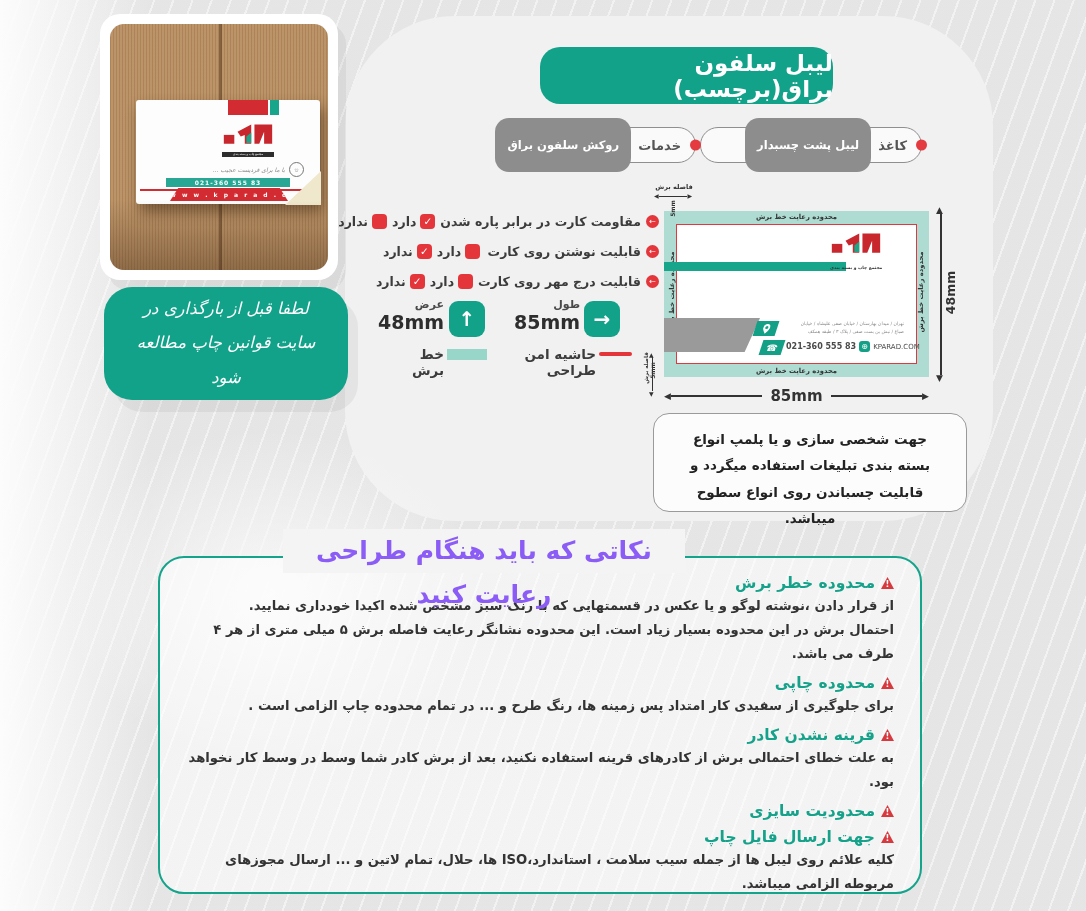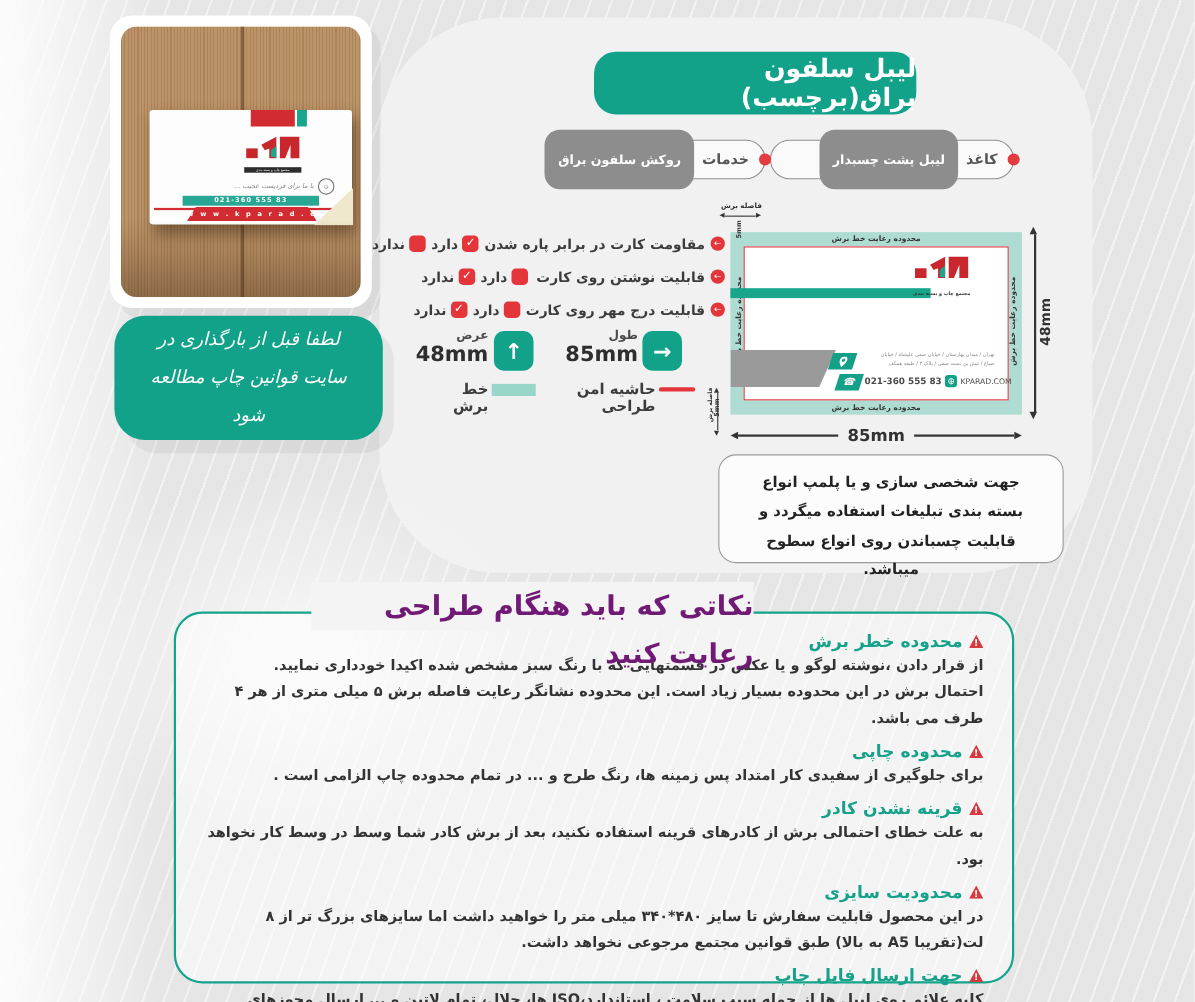--- a/index.html
+++ b/index.html
@@ -110,22 +110,22 @@
   .fmm-bot-l{left:-37px;top:154px;width:38px;font-size:5.5px;}
   .fmm-bot-v{left:-25px;top:156px;width:26px;}
 
   
   .desc{left:653px;top:413px;width:314px;height:99px;background:#fcfcfc;border:1.5px solid #9a9a9a;border-radius:16px;
     box-sizing:border-box;direction:rtl;padding:12px 32px;font-size:13.5px;font-weight:bold;color:#222;text-align:center;line-height:1.95;}
 
   
   .notes-box{left:158px;top:556px;width:764px;height:338px;border:2.5px solid #14a38b;border-radius:26px;
     background:rgba(255,255,255,.55);box-sizing:border-box;}
-  .notes-title{left:283px;top:529px;width:402px;height:44px;line-height:44px;background:#f4f4f4;text-align:right;
-    font-size:25px;font-weight:bold;color:#701a75;direction:rtl;z-index:3;}
+  .notes-title{left:283px;top:529px;width:402px;height:44px;line-height:44px;background:#f4f4f4;text-align:center;
+    font-size:25px;font-weight:bold;color:#8b5cf6;direction:rtl;z-index:3;}
   .notes-content{position:absolute;left:22px;right:26px;top:16px;direction:rtl;text-align:right;}
   .note-h{display:flex;align-items:center;gap:6px;color:#16a28a;font-size:15.5px;font-weight:bold;margin:8px 0 2px;}
   .note-h:first-child{margin-top:0;}
   .note-line{font-size:13.2px;font-weight:bold;color:#333;line-height:24px;}
   .tri-icon{flex:none;}
 </style>
 </head>
 <body>
 
 <div class="stage">
@@ -318,21 +318,20 @@
       </div>
       <div class="note-line">به علت خطای احتمالی برش از کادرهای قرینه استفاده نکنید، بعد از برش کادر شما وسط در وسط کار نخواهد بود.</div>
 
       <div class="note-h">
         <svg class="tri-icon" width="13" height="12" viewBox="0 0 13 12">
             <path d="M6.5 0 L13 12 H0 Z" fill="#d63a3f"></path>
             <text x="6.5" y="10.2" font-size="8.5" fill="#fff" text-anchor="middle" font-weight="bold">!</text>
           </svg>
         <span>محدودیت سایزی</span>
       </div>
-      <div class="note-line">در این محصول قابلیت سفارش تا سایز ۴۸۰*۳۴۰ میلی متر را خواهید داشت اما سایزهای بزرگ تر از ۸ لت(تقریبا A5 به بالا) طبق قوانین مجتمع مرجوعی نخواهد داشت.</div>
 
       <div class="note-h">
         <svg class="tri-icon" width="13" height="12" viewBox="0 0 13 12">
             <path d="M6.5 0 L13 12 H0 Z" fill="#d63a3f"></path>
             <text x="6.5" y="10.2" font-size="8.5" fill="#fff" text-anchor="middle" font-weight="bold">!</text>
           </svg>
         <span>جهت ارسال فایل چاپ</span>
       </div>
       <div class="note-line">کلیه علائم روی لیبل ها از جمله سیب سلامت ، استاندارد،ISO ها، حلال، تمام لاتین و ... ارسال مجوزهای مربوطه الزامی میباشد.</div>
     </div>

